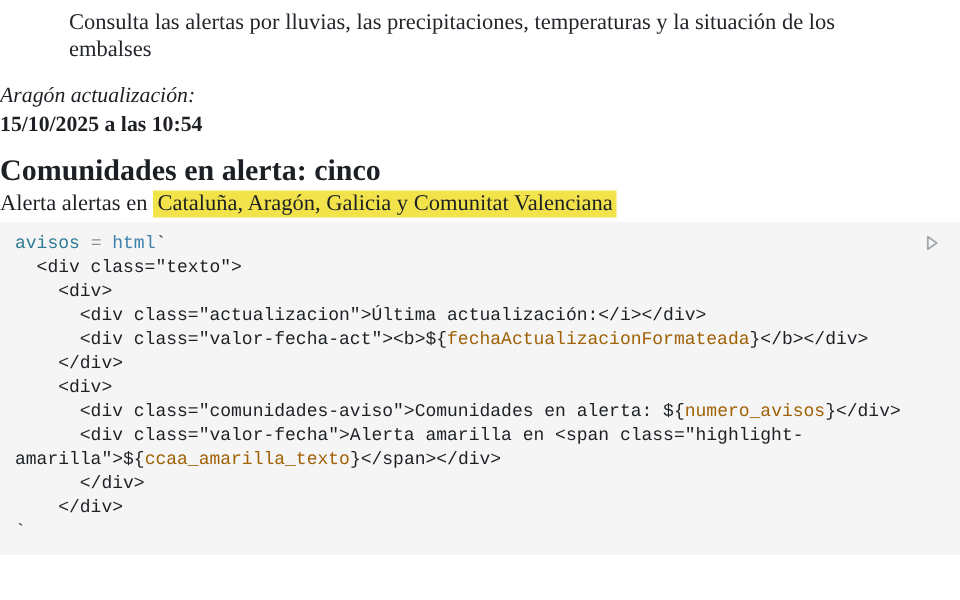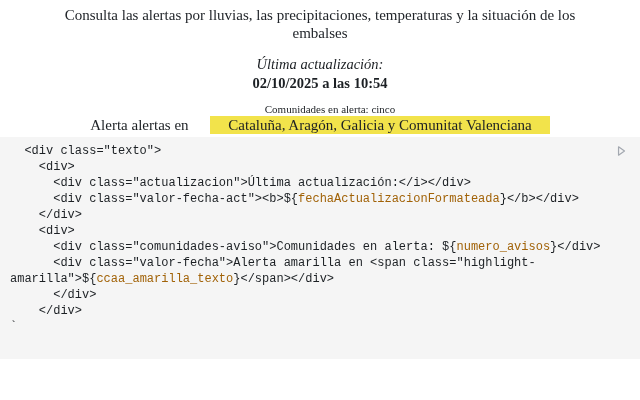--- a/index.html
+++ b/index.html
@@ -8,49 +8,48 @@
     width: 640px;
     height: 400px;
     background: #ffffff;
     overflow: hidden;
     font-family: "Liberation Serif", "DejaVu Serif", serif;
     color: #1c2024;
   }
   .page { width: 640px; height: 400px; position: relative; }
 
   
-  .output { text-align: center; padding-top: 6px; }
+  .output { text-align: left; padding-top: 6px; }
   .title {
     font-size: 15px;
     line-height: 1.22;
     max-width: 548px;
     margin: 0 auto;
     color: #22262b;
   }
   .update-label {
     font-style: italic;
     font-size: 14.5px;
     margin-top: 13px;
   }
   .update-value {
     font-weight: bold;
     font-size: 14.5px;
     margin-top: 2px;
   }
   .communities {
-    font-weight: normal;
-    font-size: 11px;
+    font-weight: bold;
+    font-size: 20px;
     margin-top: 11px;
-    margin-left: 20px;
   }
   .alert-line { font-size: 15px; margin-top: 2px; }
   .alert-line mark {
     color: inherit;
-    padding: 1px 18px;
-    margin-left: 18px;
+    padding: 1px 3px;
+    margin-left: 0;
     background: #f2e34b; 
   }
 
   
   .code-cell {
     position: relative;
     background: #f5f5f5; 
     margin-top: 3px;
     padding: 6px 30px 8px 10px;
     box-sizing: border-box;
@@ -81,31 +80,32 @@
     cursor: pointer;
   }
 </style>
 </head>
 <body>
 
 <div class="page">
 
   <section class="output">
     <div class="title">Consulta las alertas por lluvias, las precipitaciones, temperaturas y la situación de los embalses</div>
-    <div class="update-label">Última actualización:</div>
-    <div class="update-value">02/10/2025 a las 10:54</div>
+    <div class="update-label">Aragón actualización:</div>
+    <div class="update-value">15/10/2025 a las 10:54</div>
     <div class="communities">Comunidades en alerta: cinco</div>
     <div class="alert-line">
       <span>Alerta alertas en</span>
       <mark style="background: rgb(242, 227, 75);">Cataluña, Aragón, Galicia y Comunitat Valenciana</mark>
     </div>
   </section>
 
   <section class="code-cell" style="background: rgb(245, 245, 245);">
     <div class="code-lines">
+        <div class="code-line"><span class="tok-cell_name">avisos</span><span class="tok-operator"> = </span><span class="tok-builtin">html</span><span class="tok-plain">`</span></div>
         <div class="code-line"><span class="tok-plain">  &lt;div class="texto"&gt;</span></div>
         <div class="code-line"><span class="tok-plain">    &lt;div&gt;</span></div>
         <div class="code-line"><span class="tok-plain">      &lt;div class="actualizacion"&gt;Última actualización:&lt;/i&gt;&lt;/div&gt;</span></div>
         <div class="code-line"><span class="tok-plain">      &lt;div class="valor-fecha-act"&gt;&lt;b&gt;${</span><span class="tok-var">fechaActualizacionFormateada</span><span class="tok-plain">}&lt;/b&gt;&lt;/div&gt;</span></div>
         <div class="code-line"><span class="tok-plain">    &lt;/div&gt;</span></div>
         <div class="code-line"><span class="tok-plain">    &lt;div&gt;</span></div>
         <div class="code-line"><span class="tok-plain">      &lt;div class="comunidades-aviso"&gt;Comunidades en alerta: ${</span><span class="tok-var">numero_avisos</span><span class="tok-plain">}&lt;/div&gt;</span></div>
         <div class="code-line"><span class="tok-plain">      &lt;div class="valor-fecha"&gt;Alerta amarilla en &lt;span class="highlight-</span></div>
         <div class="code-line"><span class="tok-plain">amarilla"&gt;${</span><span class="tok-var">ccaa_amarilla_texto</span><span class="tok-plain">}&lt;/span&gt;&lt;/div&gt;</span></div>
         <div class="code-line"><span class="tok-plain">      &lt;/div&gt;</span></div>

